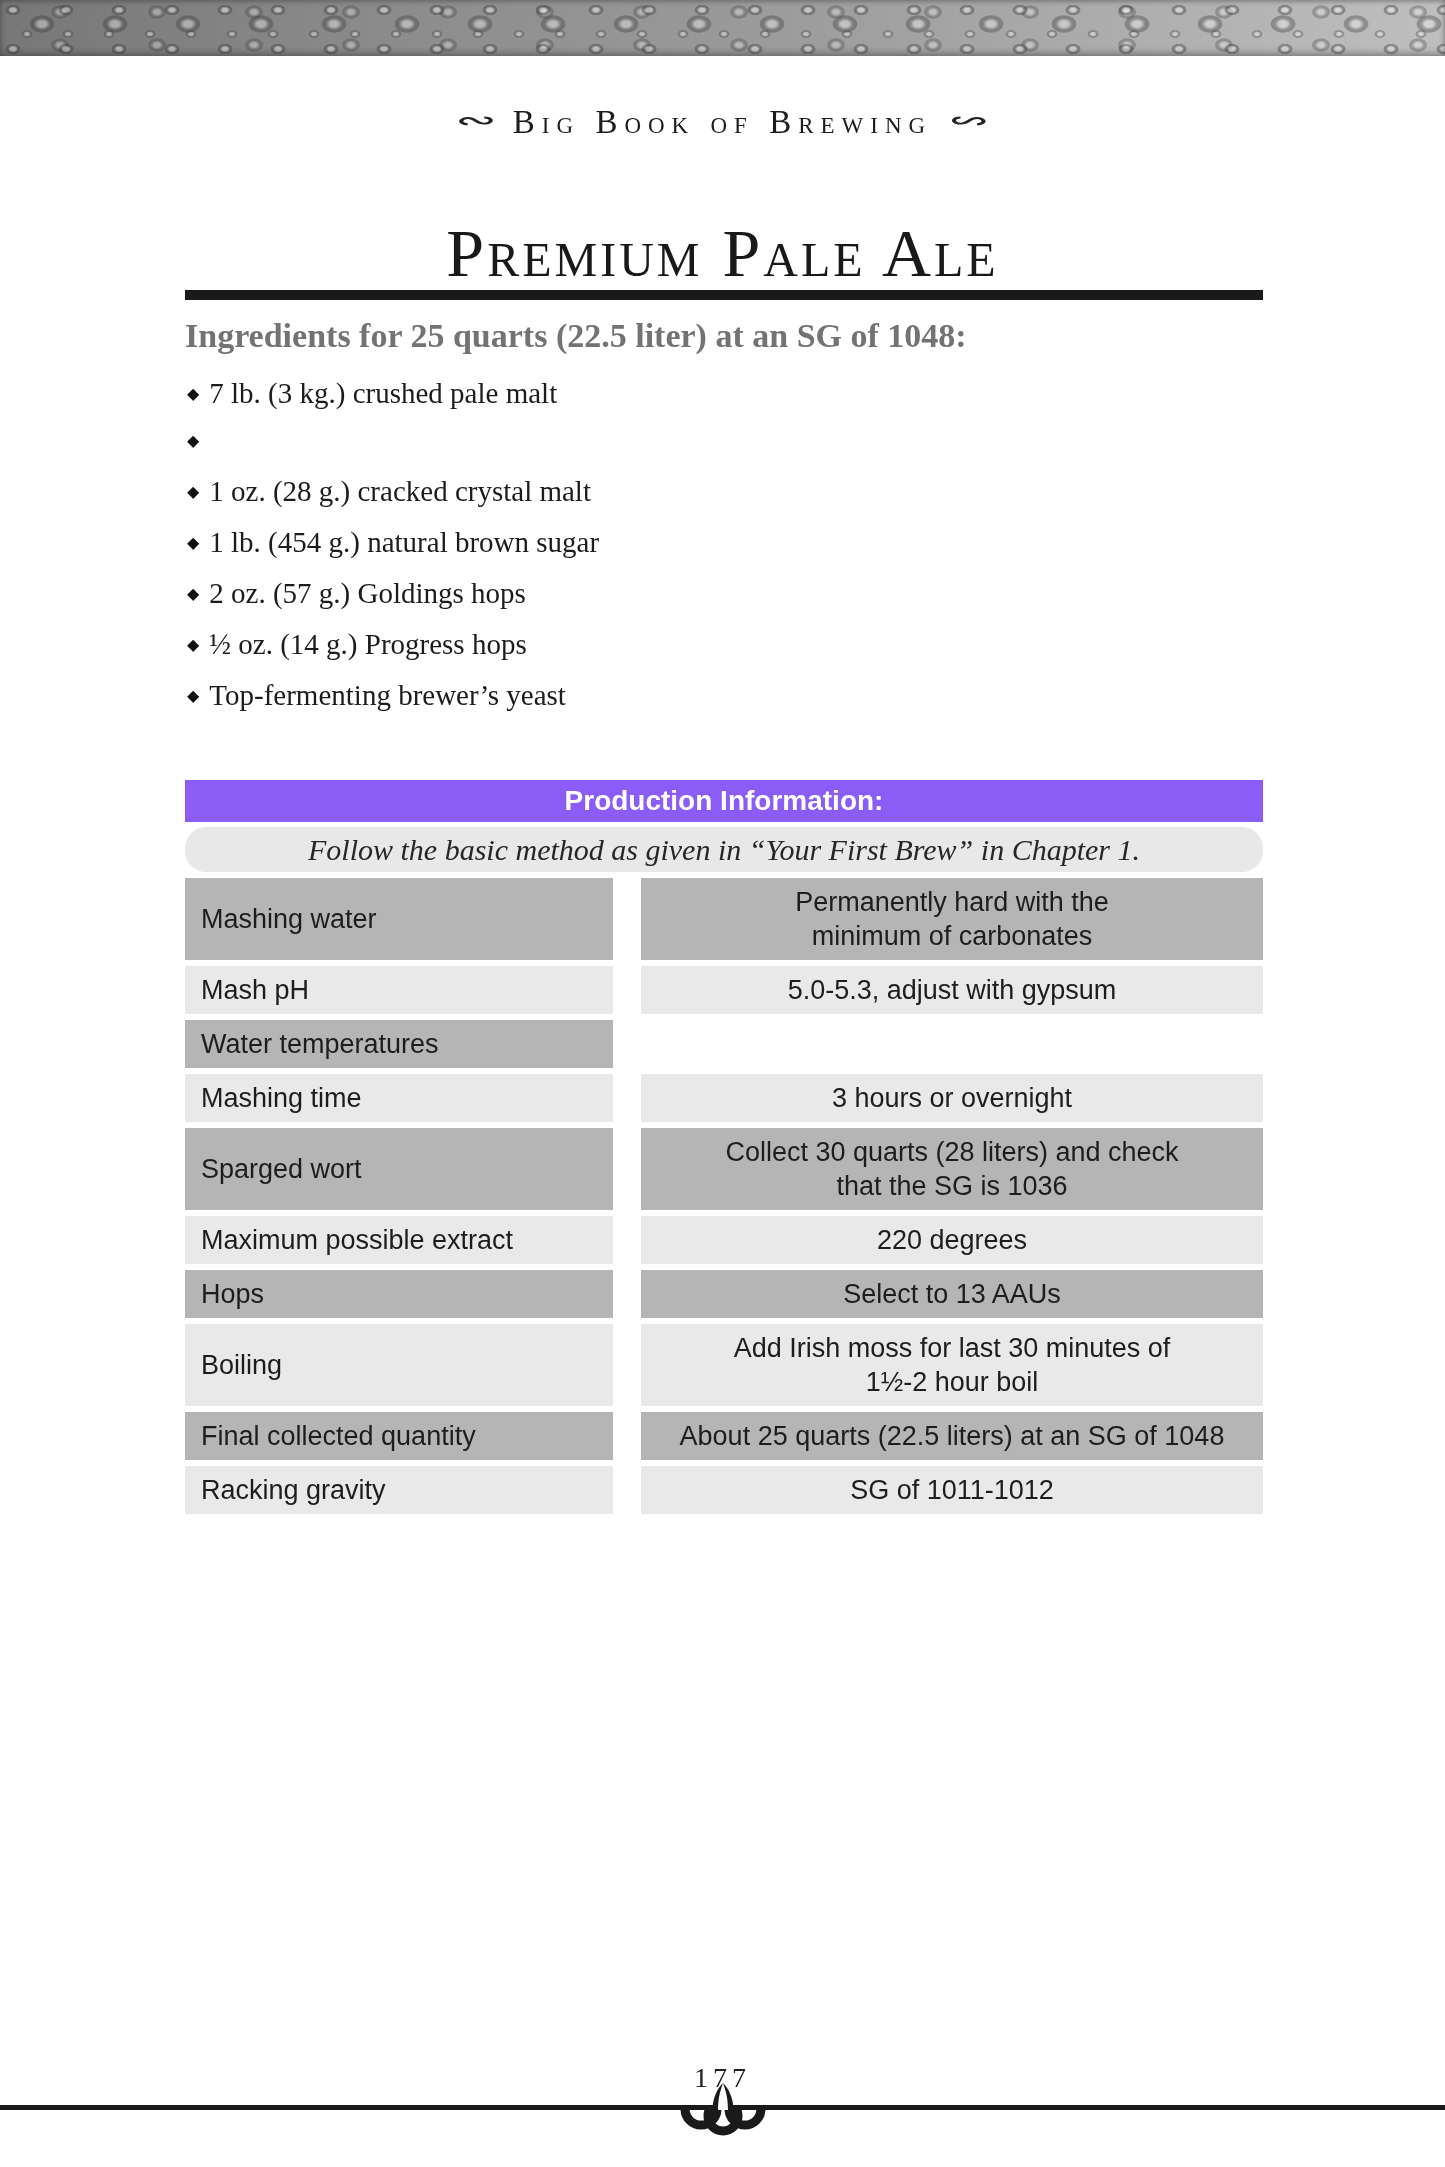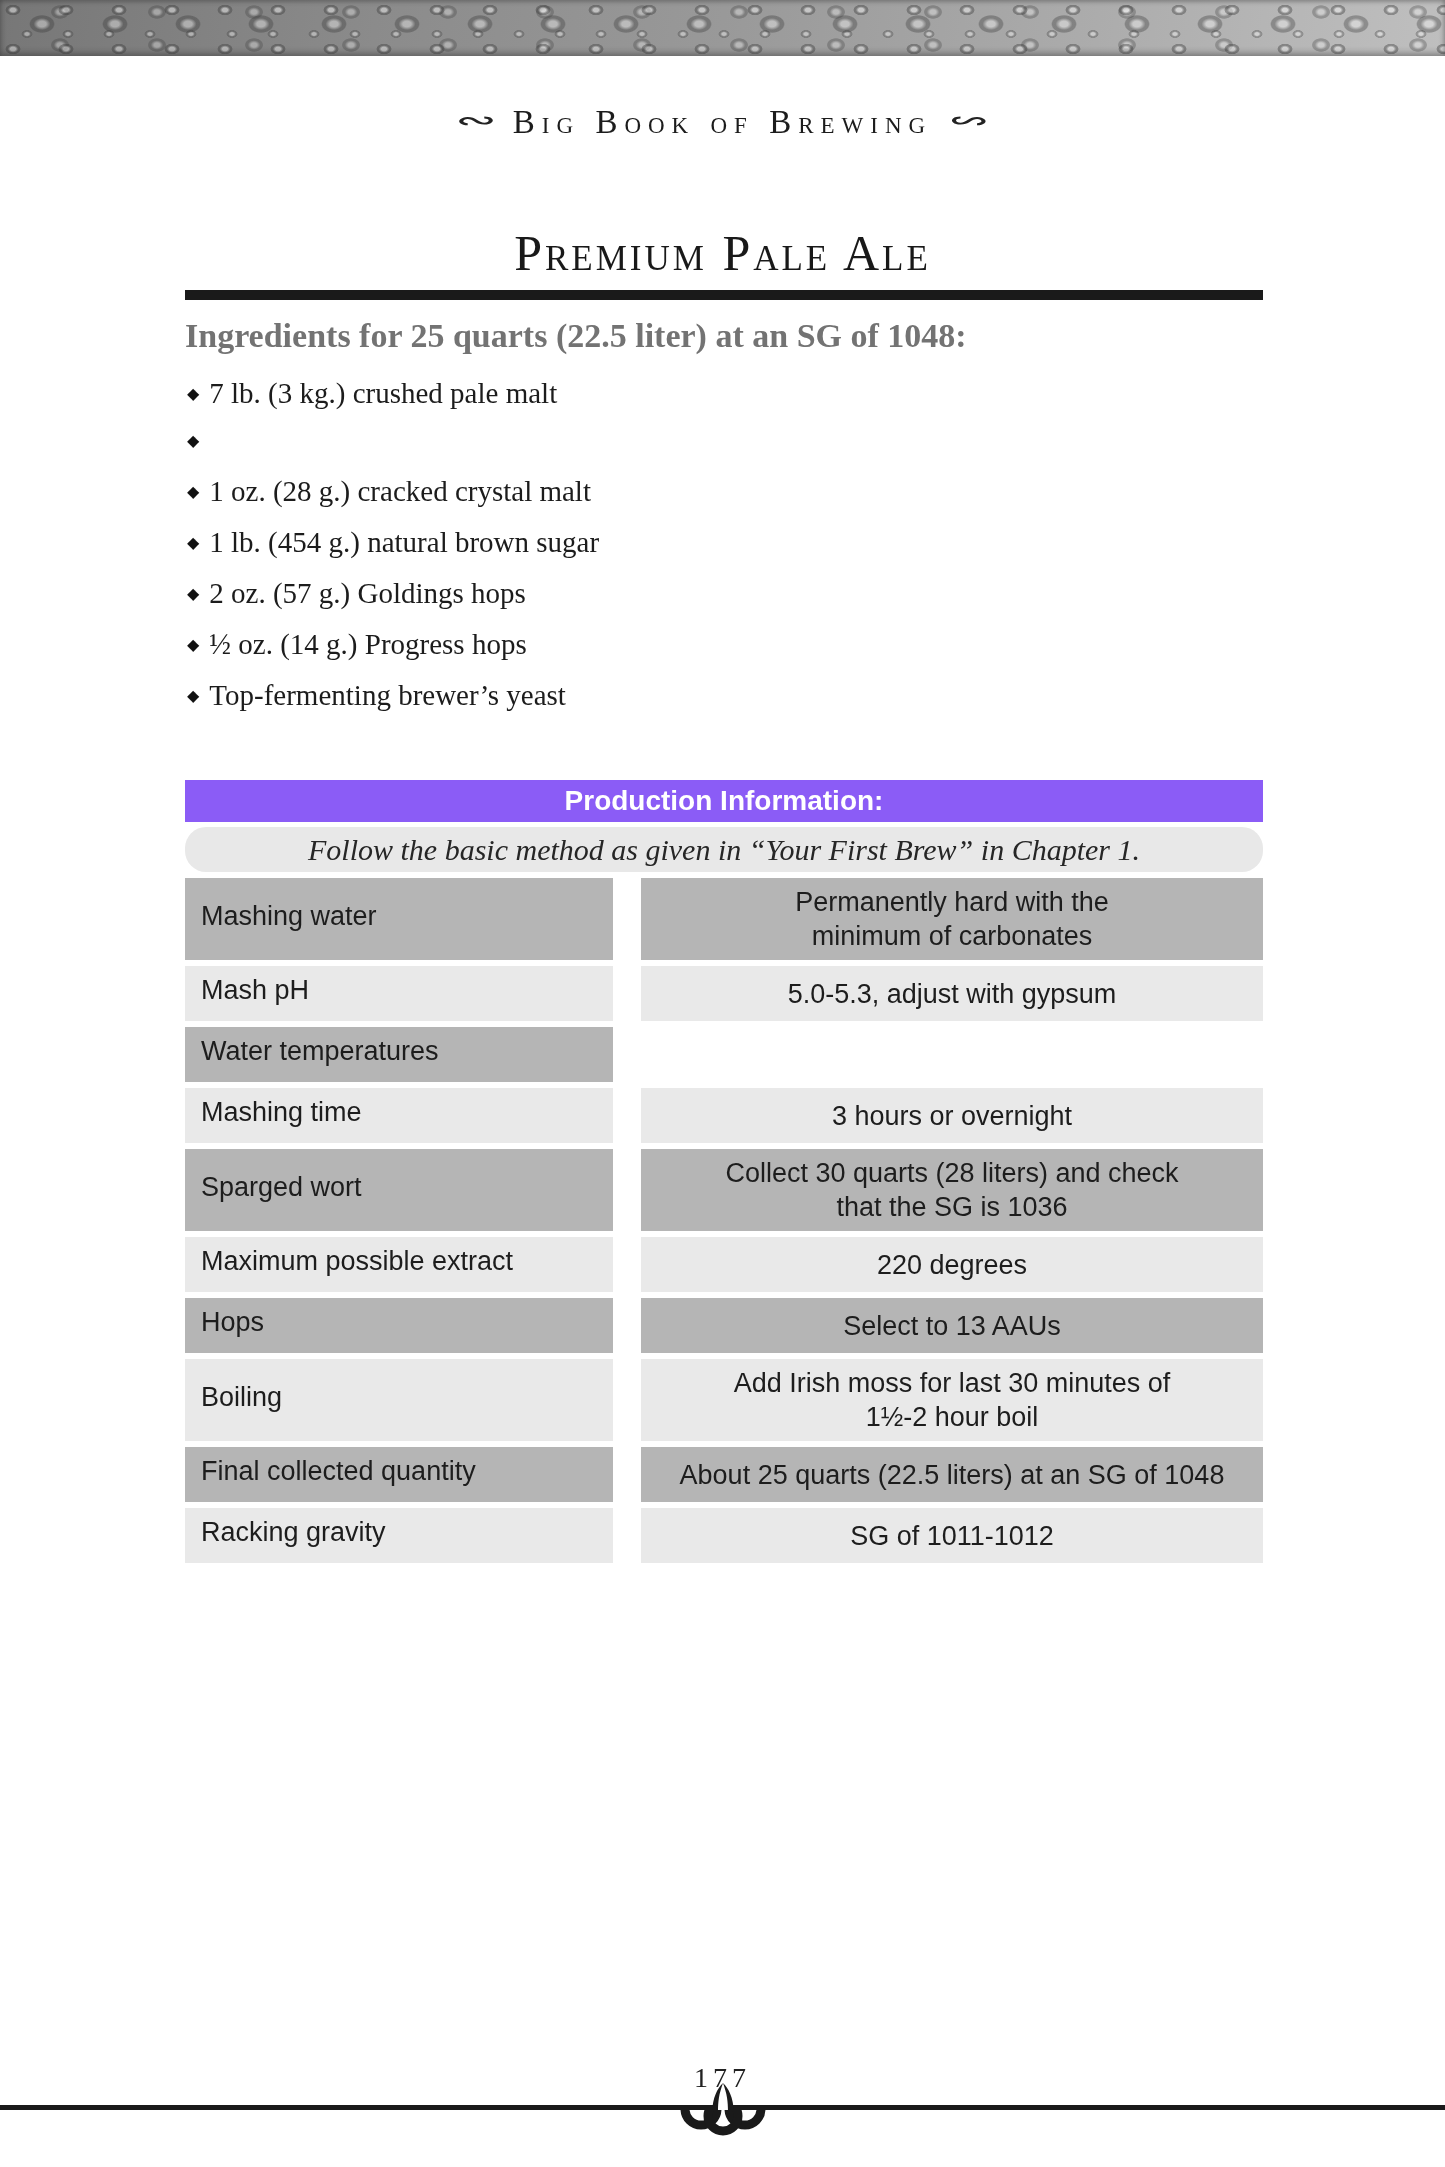--- a/index.html
+++ b/index.html
@@ -38,21 +38,21 @@
     font-size:26px;color:#232323;
     display:inline-block;transform:scaleX(1.9);
     position:relative;top:-4px;margin:0 26px;
   }
   .ornament.flip{transform:scaleX(-1.9);}
   
   .recipe-title{
     margin-top:78px;
     text-align:center;
     font-variant:small-caps;
-    font-size:50px;line-height:56px;
+    font-size:68px;line-height:56px;
     letter-spacing:3px;color:#191919;
   }
   .title-rule{
     margin:9px 0 0 185px;
     width:1078px;height:10px;background:#1a1a1a;
   }
   
   .ingredients-heading{
     margin:15px 0 0 185px;
     font-weight:bold;font-size:34px;line-height:42px;color:#737373;
@@ -79,21 +79,21 @@
     text-align:center;
   }
   .prod-note{
     margin-top:5px;background:#e8e8e8;
     font-family:"Liberation Serif","DejaVu Serif",serif;
     font-style:italic;font-size:30px;line-height:45px;height:45px;
     text-align:center;color:#262626;border-radius:21px;
   }
   .prod-row{display:flex;margin-top:6px;}
   .cell-label{
-    width:412px;padding:7px 0 14px 16px;
+    width:412px;padding:7px 0 7px 16px;
     display:flex;align-items:center;
     font-size:27px;line-height:34px;color:#1d1d1d;
   }
   .cell-gap{width:12px;background:#ffffff;}
   .cell-value{
     flex:1;padding:7px 10px;
     display:flex;align-items:center;justify-content:center;
     text-align:center;font-size:27px;line-height:34px;color:#1d1d1d;
     white-space:pre-line;
     margin-left:16px;

